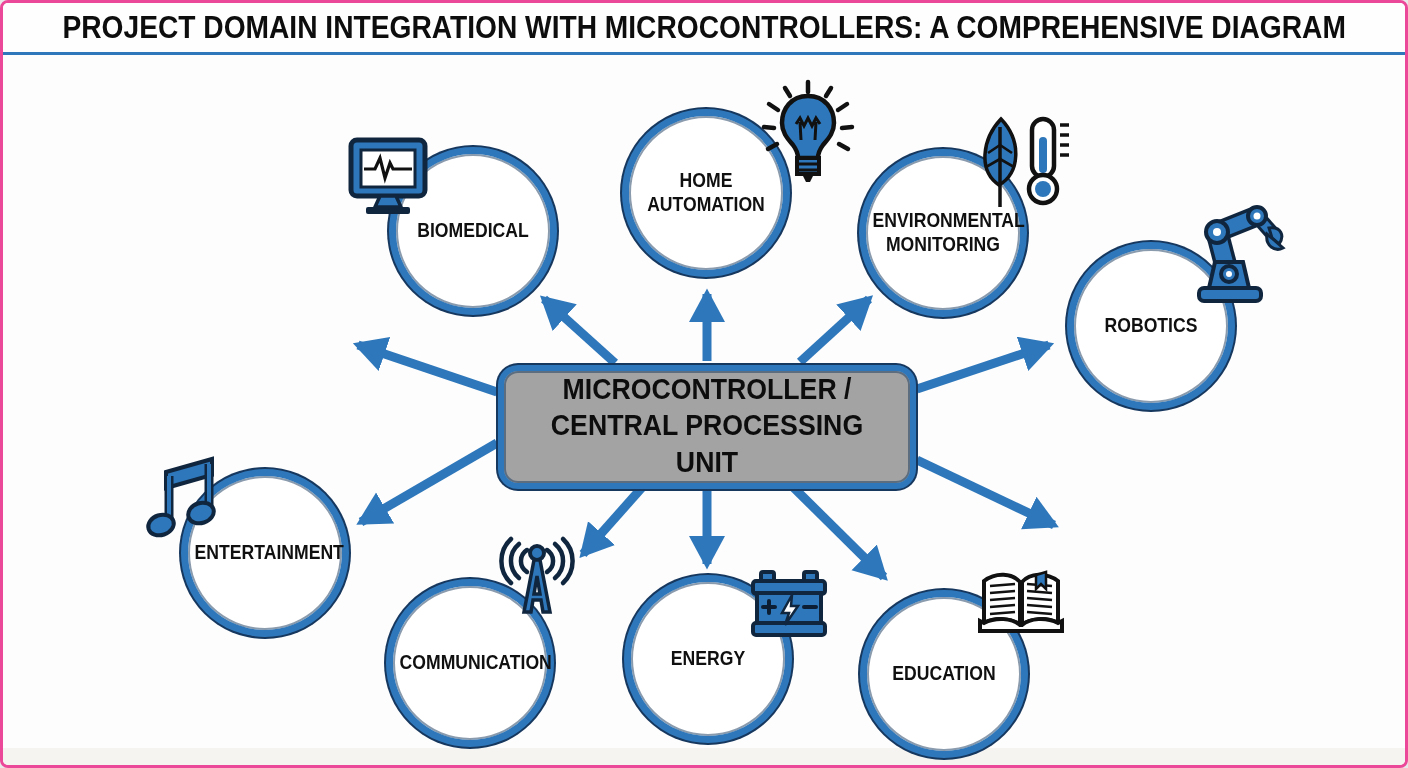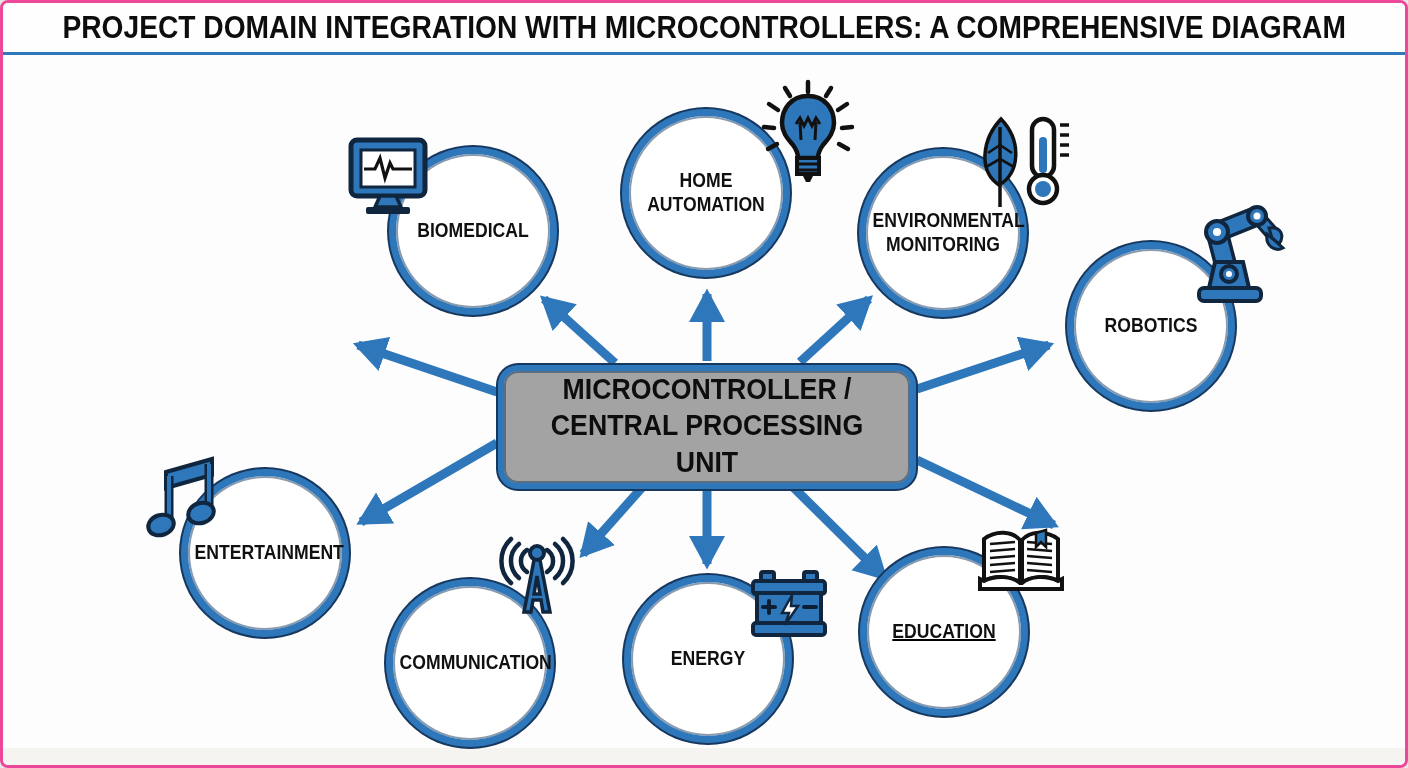--- a/index.html
+++ b/index.html
@@ -47,21 +47,21 @@
   }
   
   .n-biomedical{left:386px;top:89px;}
   .n-home{left:619px;top:51px;}
   .n-environmental{left:856px;top:91px;}
   .n-robotics{left:1064px;top:184px;justify-content:flex-end;}
   .n-enterprip{left:176px;top:183px;}
   .n-entertainment{left:178px;top:411px;}
   .n-communication{left:383px;top:521px;align-items:center;}
   .n-energy{left:621px;top:517px;}
-  .n-education{left:857px;top:490px;text-decoration:underline;}
+  .n-education{left:857px;top:532px;}
   .n-industrial{left:1064px;top:414px;}
 </style>
 </head>
 <body>
 
 <div class="frame">
 
   <div class="title-bar">
     <h1>PROJECT DOMAIN INTEGRATION WITH MICROCONTROLLERS: A COMPREHENSIVE DIAGRAM</h1>
   </div>

